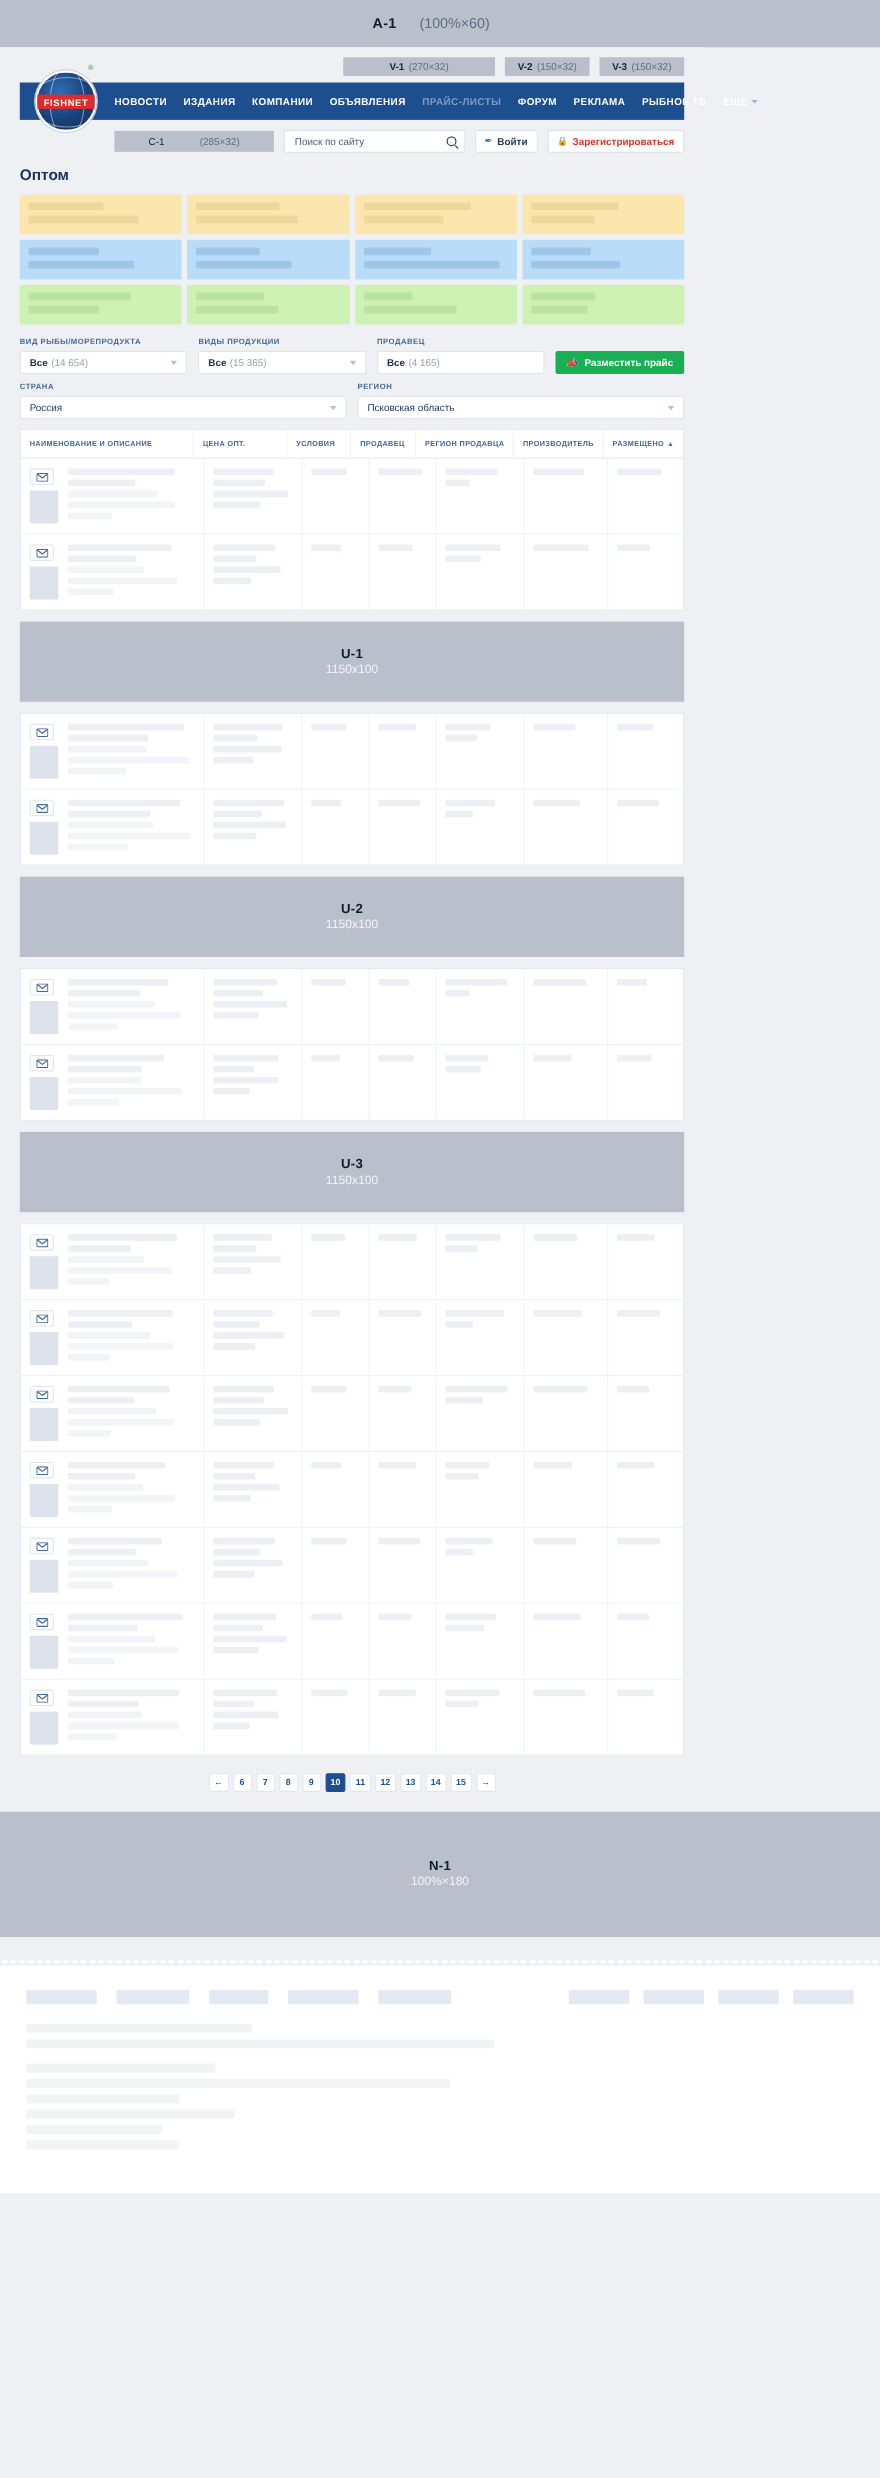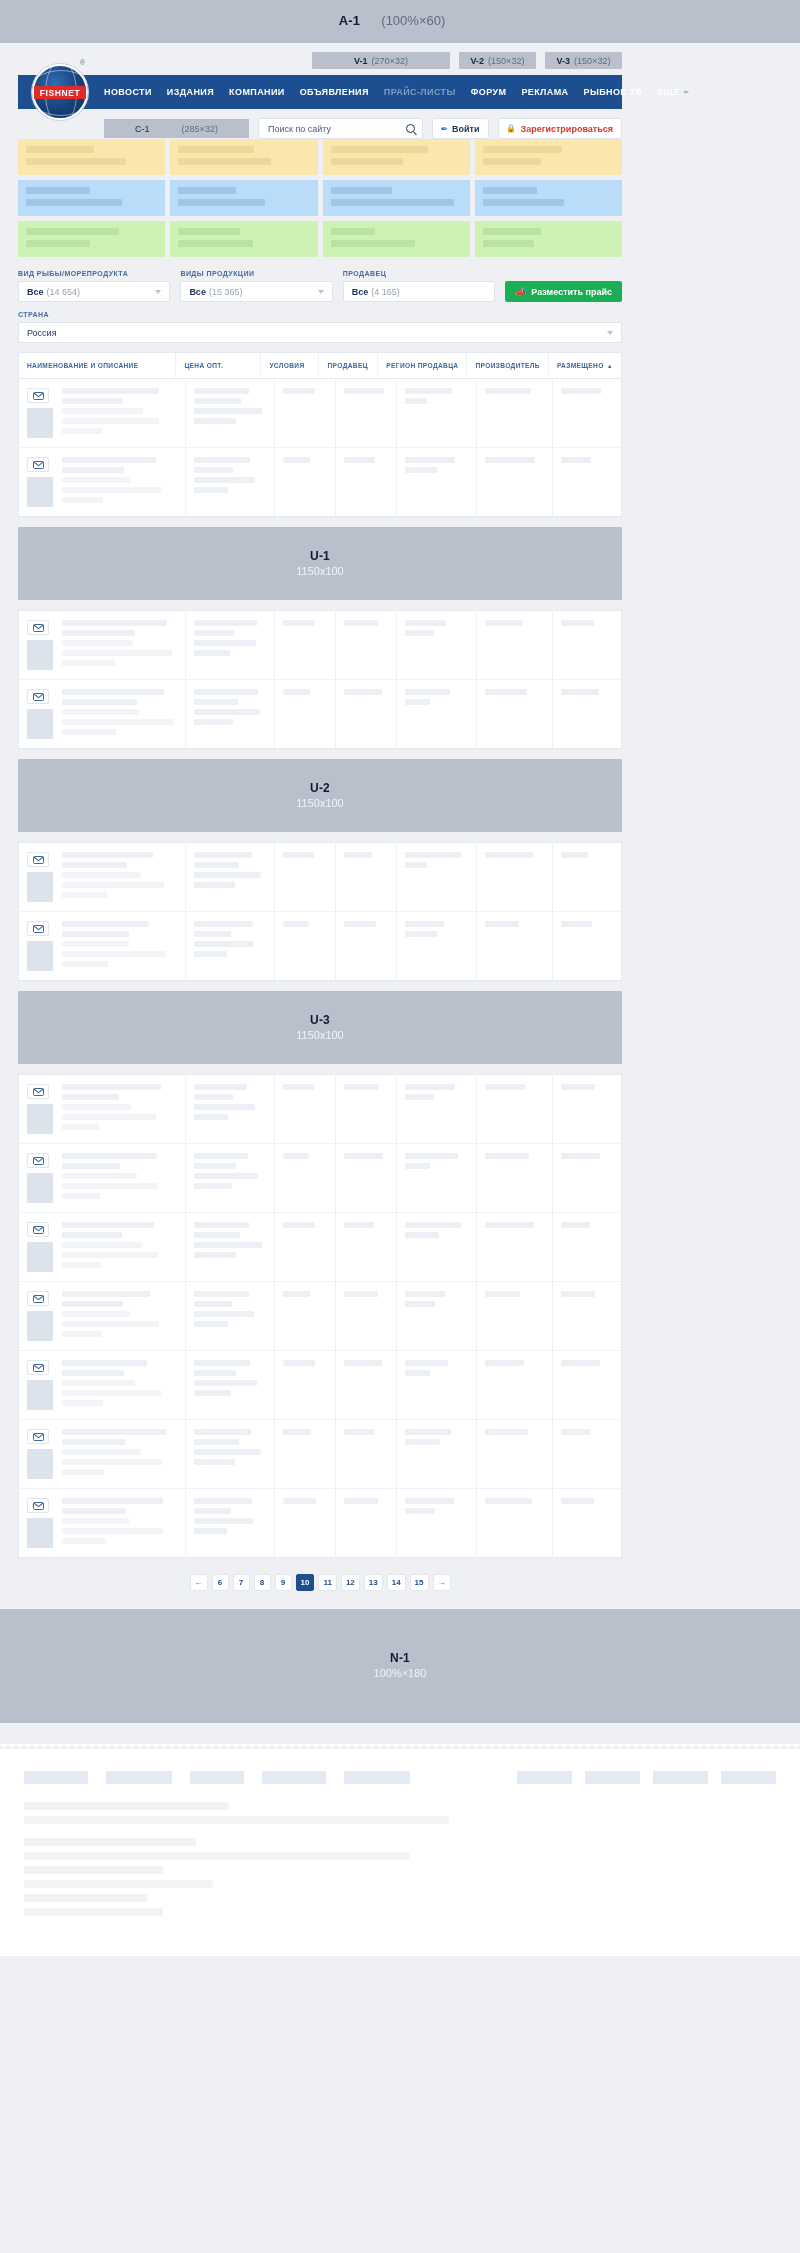--- a/index.html
+++ b/index.html
@@ -296,20 +296,21 @@
     <div class="btn-login">
       <span class="ico-pen">✒</span>
       <span>Войти</span>
     </div>
     <div class="btn-reg">
       <span class="ico-lock">🔒</span>
       <span>Зарегистрироваться</span>
     </div>
   </div>
 
+  <div class="page-title">Оптом</div>
 
   <div class="cards">
     <div class="card y">
         <div class="bar" style="width:52%"></div>
         <div class="bar" style="width:76%"></div>
       </div>
     <div class="card y">
         <div class="bar" style="width:58%"></div>
         <div class="bar" style="width:71%"></div>
       </div>
@@ -388,20 +389,27 @@
           <span>Разместить прайс</span>
         </div>
       </div>
     </div>
 
     <div class="filter-row">
       <div class="filter-col">
         <div class="filter-label">СТРАНА</div>
         <div class="select">
           <span>Россия</span>
+          <i class="caret-dn"></i>
+        </div>
+      </div>
+      <div class="filter-col">
+        <div class="filter-label">РЕГИОН</div>
+        <div class="select">
+          <span>Псковская область</span>
           <i class="caret-dn"></i>
         </div>
       </div>
     </div>
   </div>
 
   <div class="table">
     <div class="thead">
       <div class="th c-name">НАИМЕНОВАНИЕ И ОПИСАНИЕ</div>
       <div class="th c-price">ЦЕНА ОПТ.</div>

